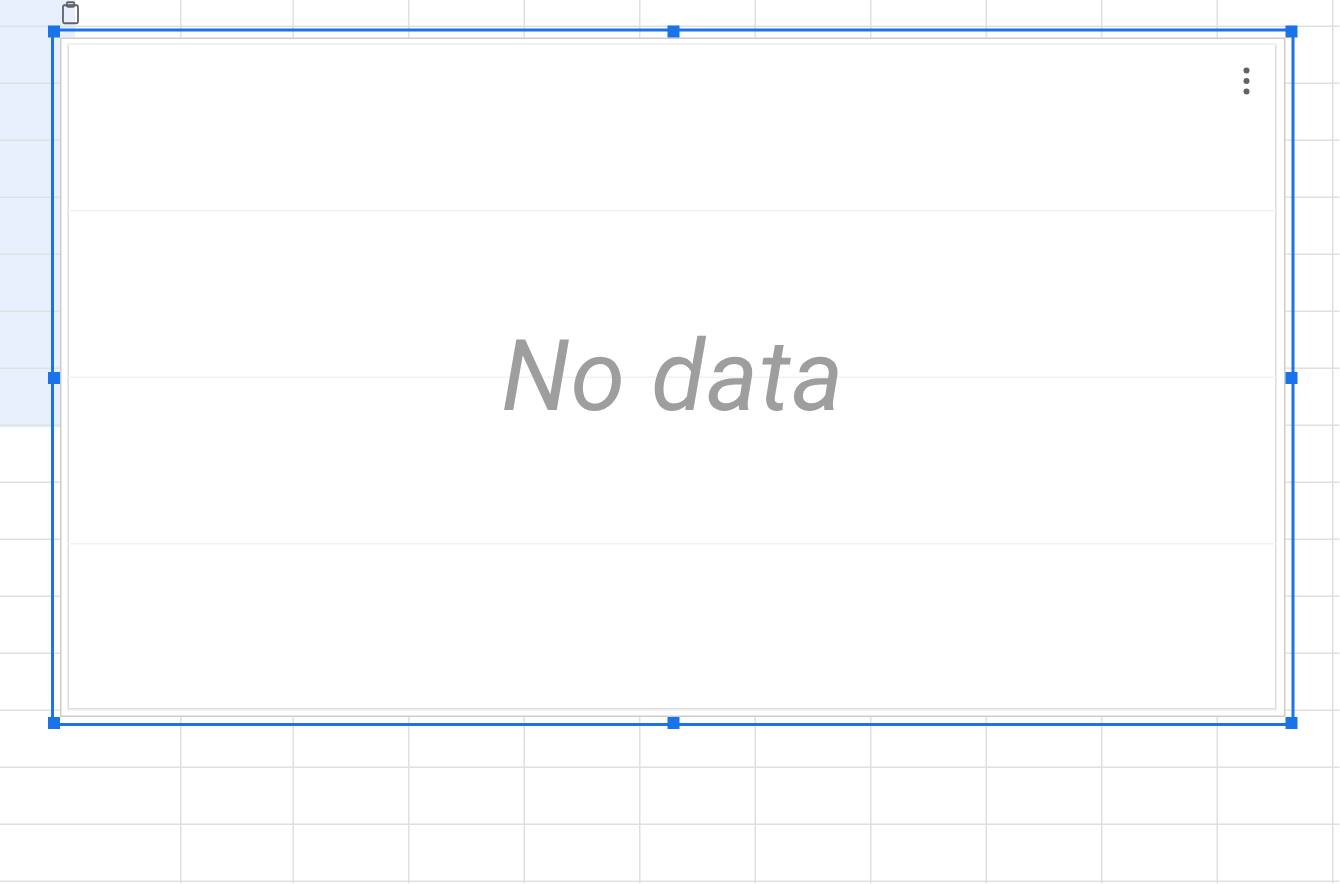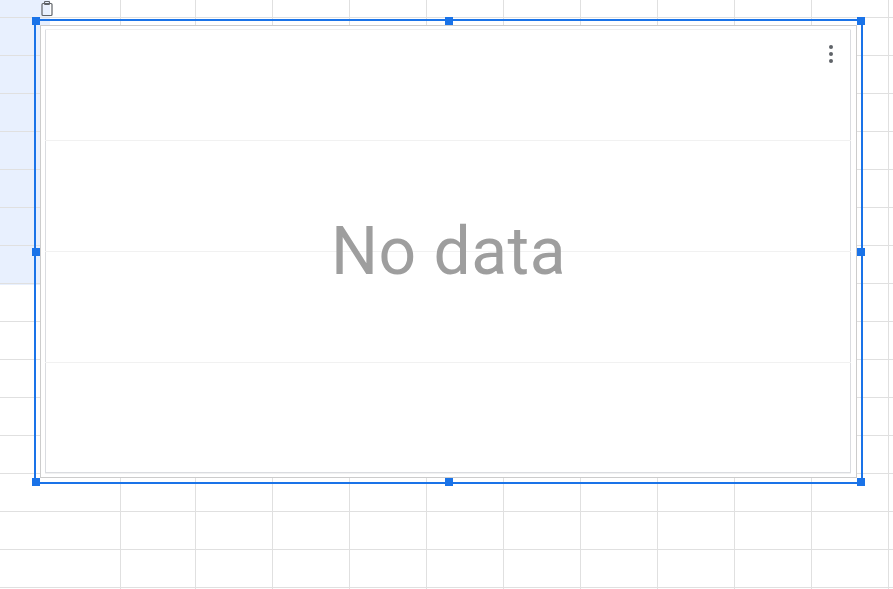--- a/index.html
+++ b/index.html
@@ -65,20 +65,21 @@
       fill: none;
       stroke-width: 1.2;
     }
 
     .chart-container {
       position: absolute;
       left: 36px;
       top: 21px;
       width: 825px;
       height: 461px;
+      font-style: italic;
     }
 
     .chart-selection-box {
       position: absolute;
       left: -2px;
       top: -2px;
       right: -2px;
       bottom: -2px;
       border: 2px solid #1a73e8;
       pointer-events: none;

